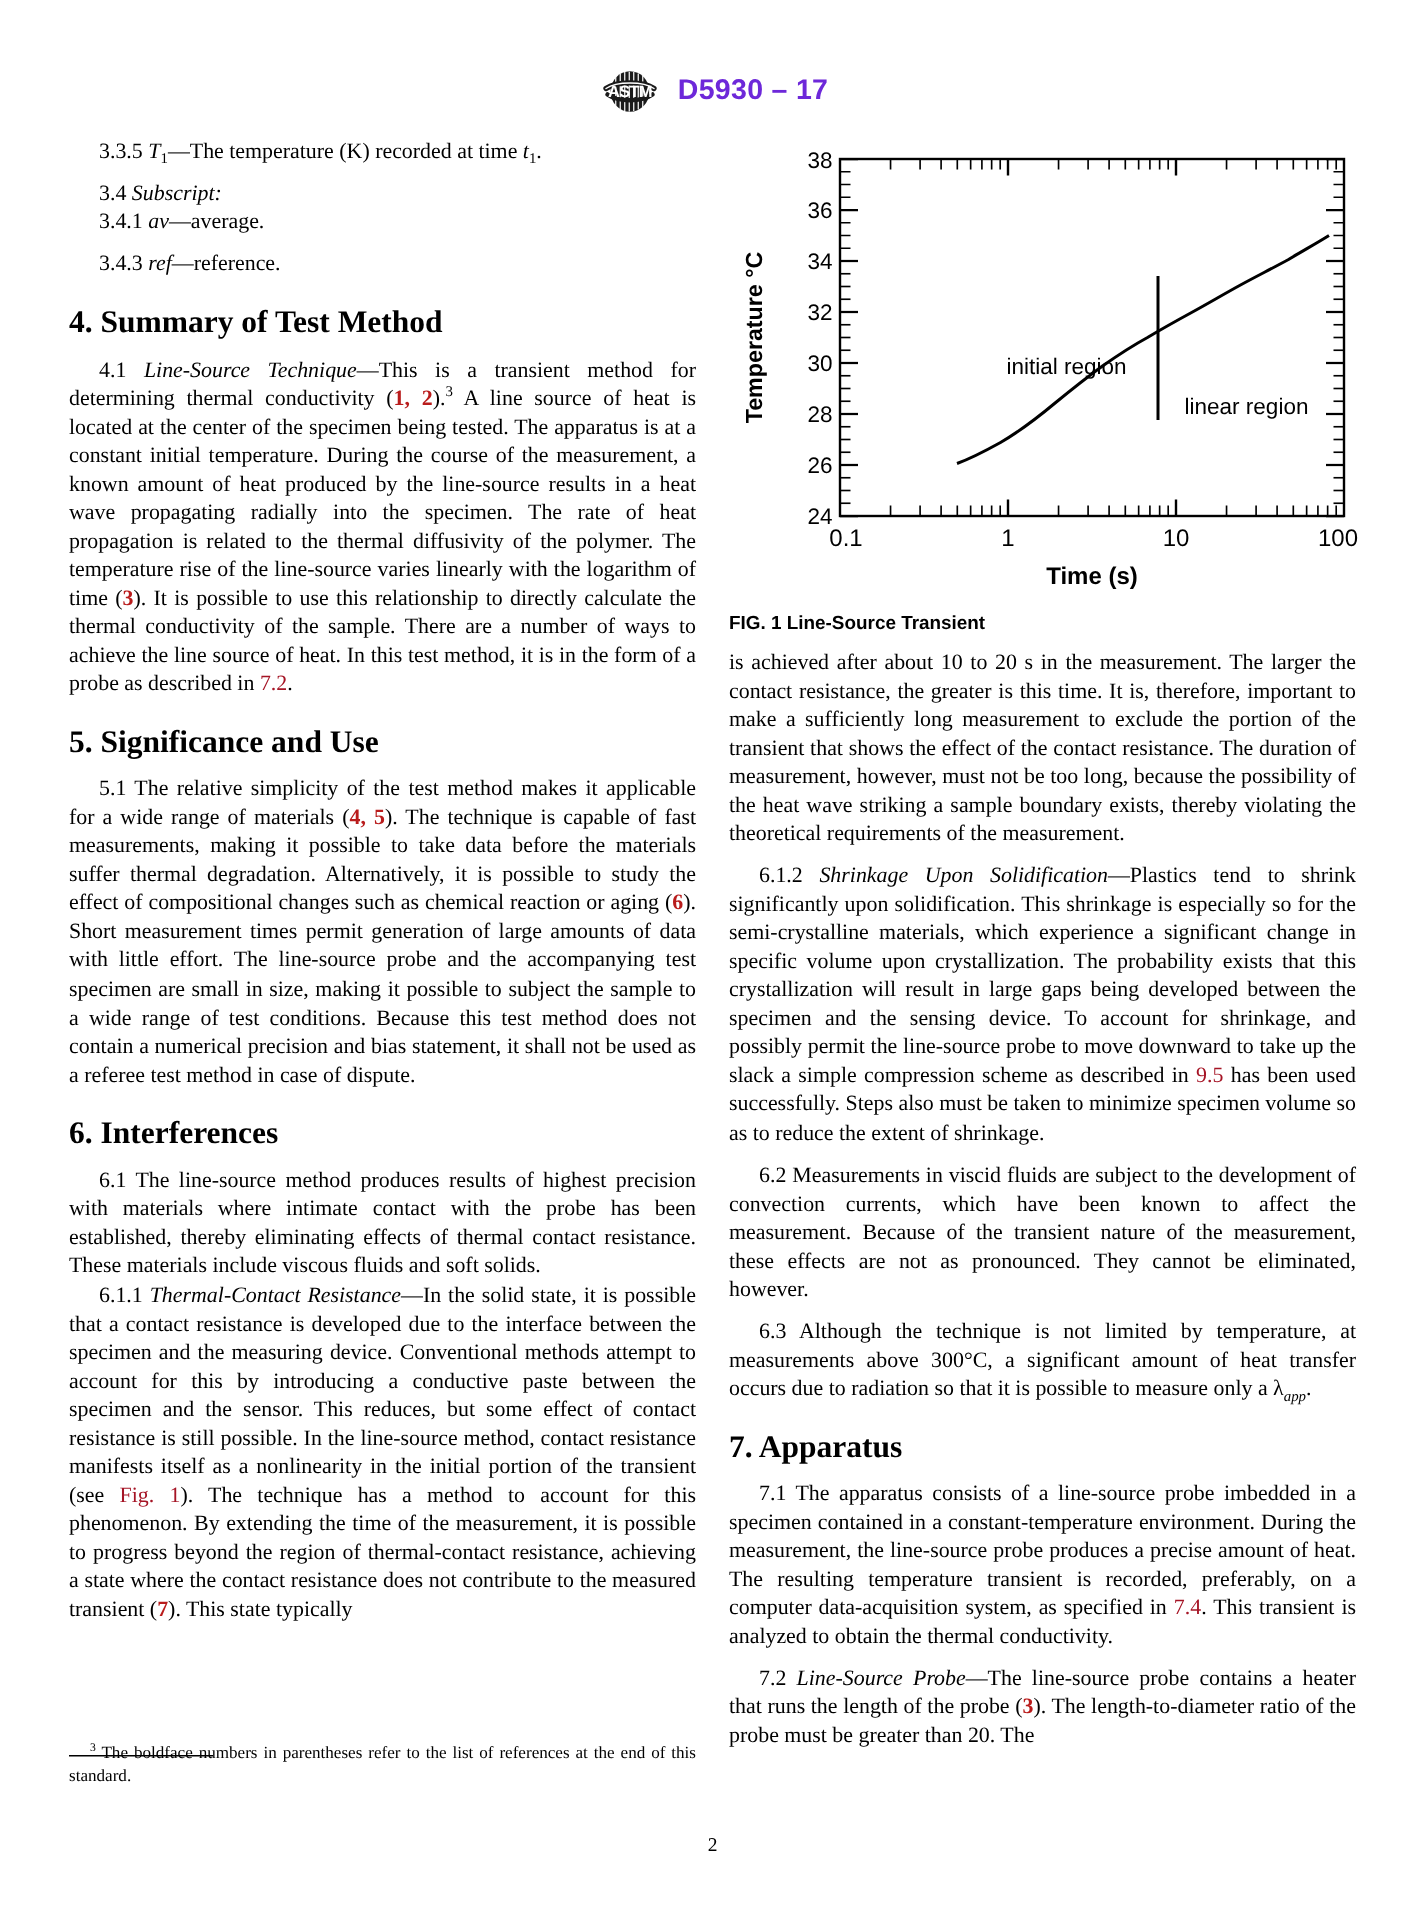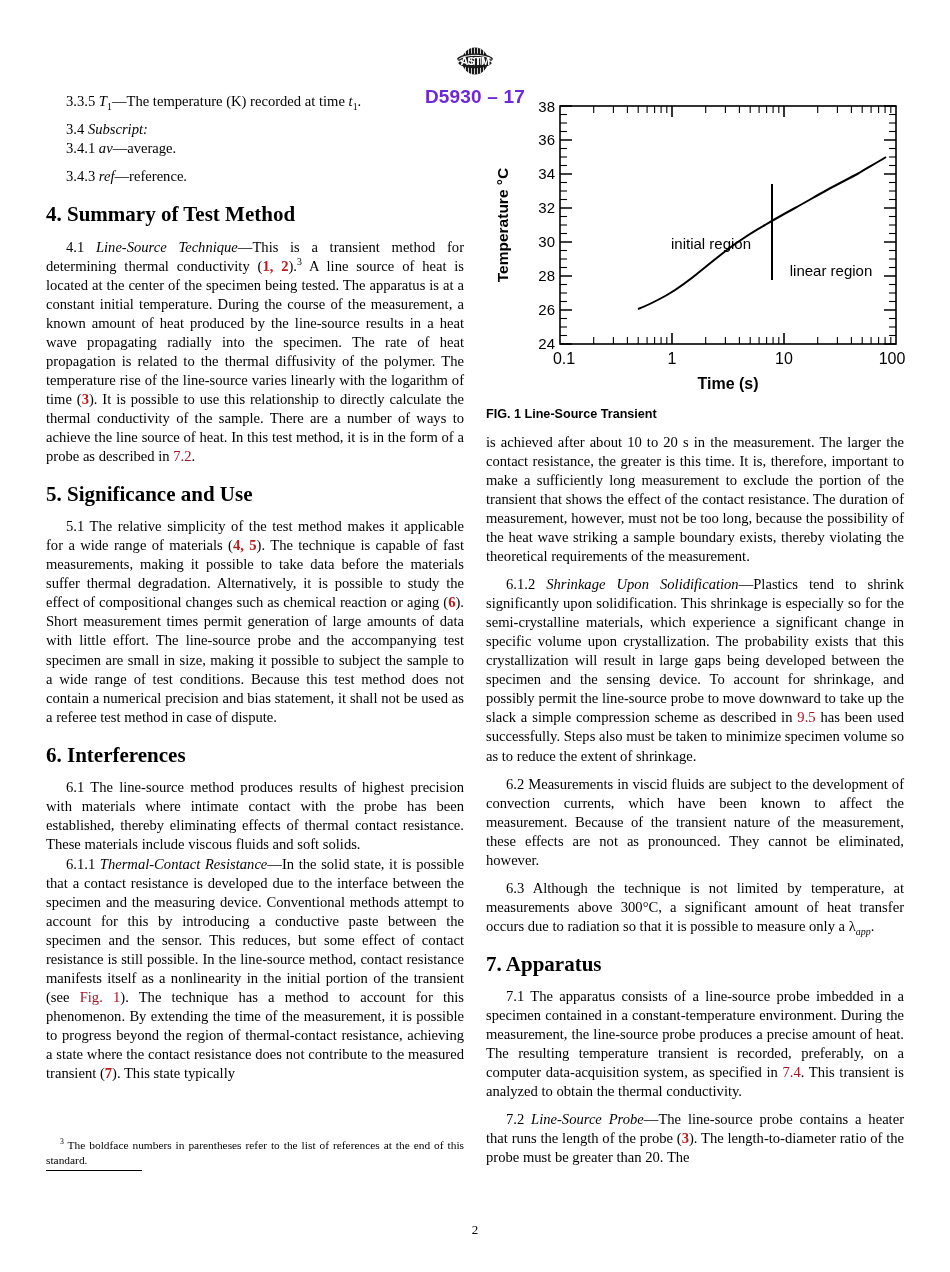--- a/index.html
+++ b/index.html
@@ -25,21 +25,20 @@
   
   .header {
     position: absolute;
     left: 0;
     top: 46px;
     width: 950px;
     display: flex;
     align-items: center;
     justify-content: center;
     gap: 10px;
-    flex-direction: column;
   }
   .astm-logo {
     width: 44px;
     height: 30px;
     display: block;
   }
   .doc-designation {
     font-family: "Liberation Sans", "DejaVu Sans", sans-serif;
     font-weight: bold;
     font-size: 19px;
@@ -97,21 +96,21 @@
     text-align: left;
     font-family: "Liberation Sans", "DejaVu Sans", sans-serif;
     font-weight: bold;
     font-size: 12.6px;
   }
 
   
   .footnote {
     position: absolute;
     left: 46px;
-    top: 1138px;
+    top: 1162px;
     width: 418px;
     font-size: 11.4px;
     line-height: 1.28;
     text-align: justify;
   }
   .footnote-rule {
     position: absolute;
     left: 46px;
     top: 1170px;
     width: 96px;

